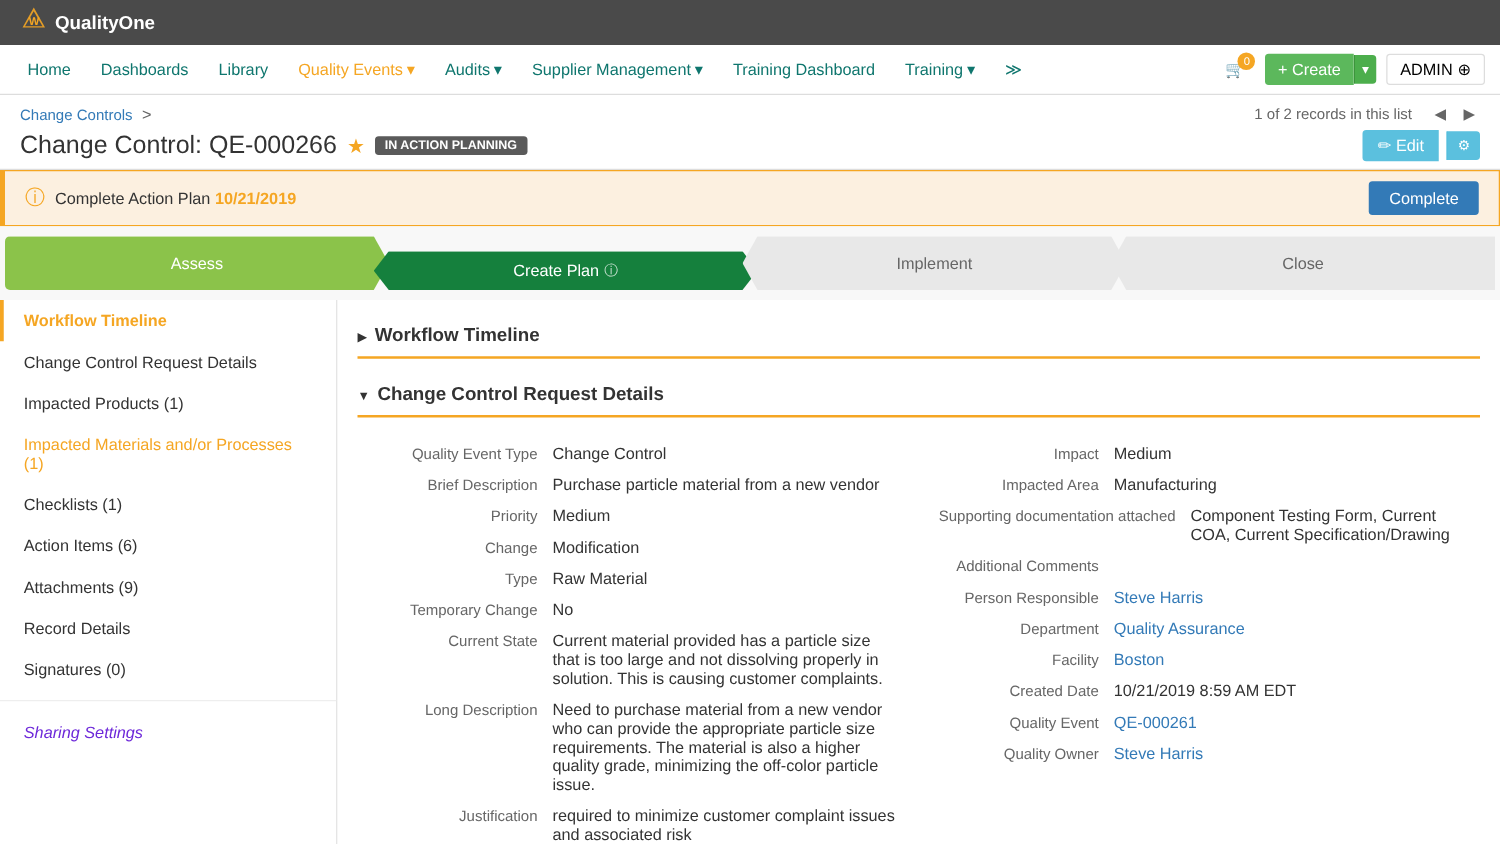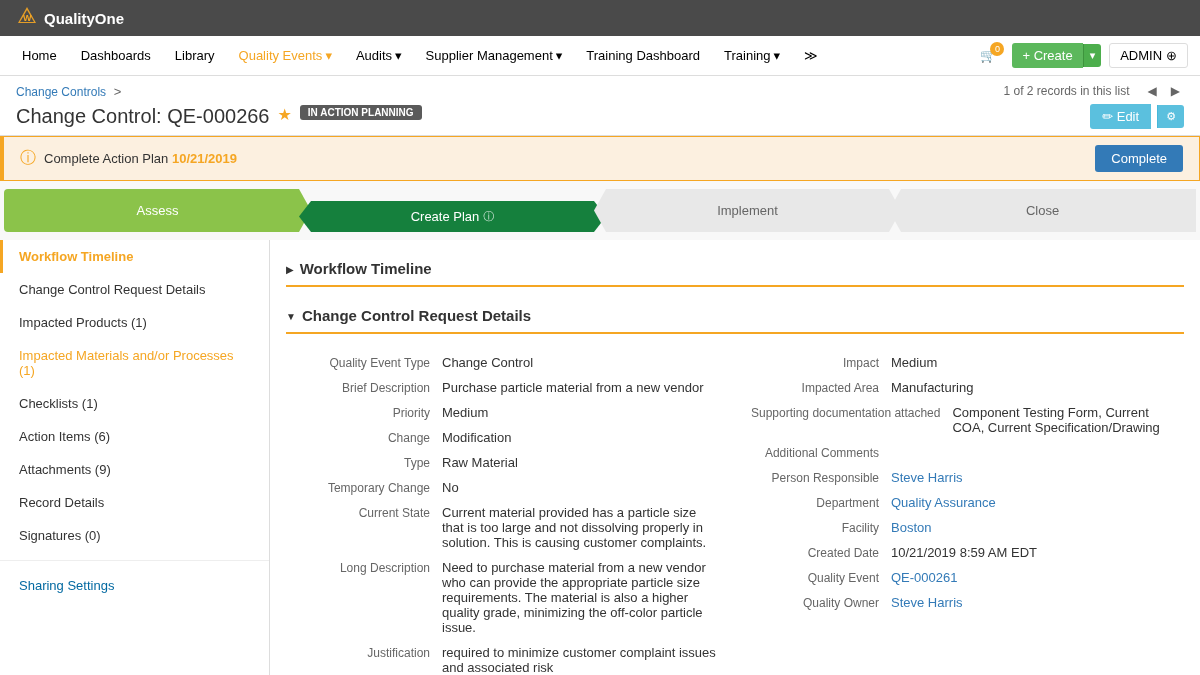--- a/index.html
+++ b/index.html
@@ -35,21 +35,21 @@
       border-bottom: 1px solid #ddd;
       height: 40px;
       display: flex;
       align-items: center;
       padding: 0 12px;
       gap: 4px;
     }
     .nav-item {
       padding: 6px 10px;
       font-size: 13px;
-      color: #000000;
+      color: #0f766e;
       cursor: pointer;
       white-space: nowrap;
     }
     .nav-item.active { color: #f5a623; }
     .nav-item-with-arrow {
       display: flex;
       align-items: center;
       gap: 3px;
     }
     .nav-right {
@@ -127,21 +127,21 @@
       display: flex;
       align-items: center;
       justify-content: space-between;
       margin-top: 4px;
     }
     .page-title {
       font-size: 20px;
       font-weight: normal;
       color: #333;
       display: flex;
-      align-items: flex-start;
+      align-items: center;
       gap: 8px;
     }
     .star-icon { color: #f5a623; font-size: 16px; }
     .status-badge {
       background: #5a5a5a;
       color: #fff;
       font-size: 10px;
       padding: 2px 8px;
       border-radius: 3px;
       font-weight: bold;
@@ -272,21 +272,21 @@
       padding: 9px 16px;
       font-size: 13px;
       cursor: pointer;
       border-left: 3px solid transparent;
     }
     .sidebar-item.active {
       color: #f5a623;
       border-left: 3px solid #f5a623;
       font-weight: bold;
     }
-    .sidebar-item.link { color: #0369a1; }
+    .sidebar-item.link { color: #6d28d9; font-style: italic; }
     .sidebar-item.link-active { color: #f5a623; }
     .sidebar-divider {
       border-top: 1px solid #eee;
       margin: 8px 0;
     }
 
     
     .main-panel {
       flex: 1;
       padding: 12px 16px;

